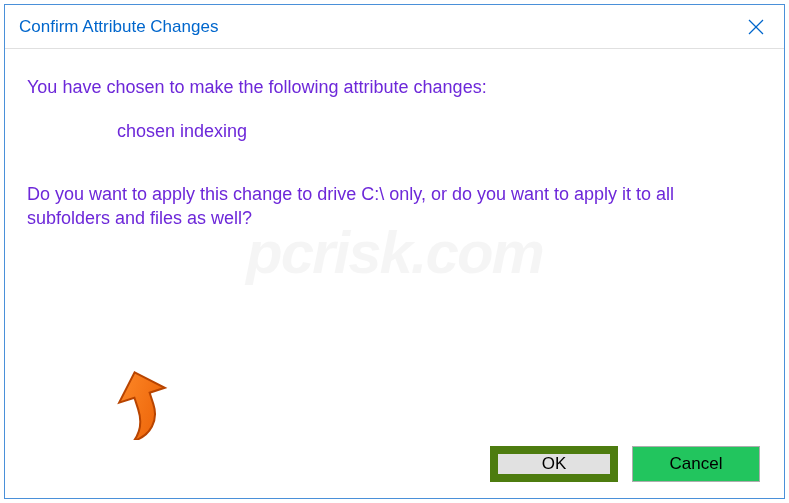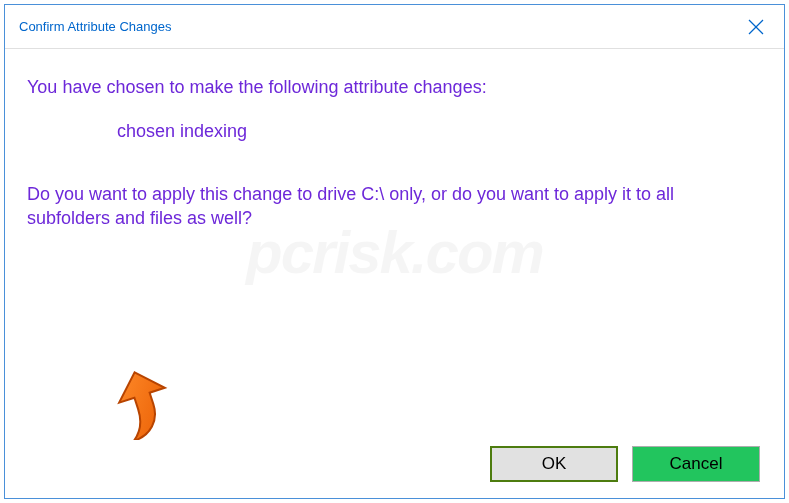--- a/index.html
+++ b/index.html
@@ -36,21 +36,21 @@
       height: 44px;
       background: #fff;
       border-bottom: 1px solid #e0e0e0;
       display: flex;
       align-items: center;
       justify-content: space-between;
       padding-left: 14px;
     }
     .title {
       color: #0066cc;
-      font-size: 13px;
+      font-size: 17px;
       font-weight: 400;
     }
     .close-btn {
       width: 56px;
       height: 44px;
       display: flex;
       align-items: center;
       justify-content: center;
       color: #0066cc;
       cursor: pointer;
@@ -121,21 +121,21 @@
       font-size: 17px;
       font-family: inherit;
       background: #22c55e;
       border: 1px solid #adadad;
       cursor: pointer;
       display: flex;
       align-items: center;
       justify-content: center;
     }
     .btn.primary {
-      border: 2px solid #4d7c0f;
+      border: 8px solid #4d7c0f;
       background: #e1e1e1;
     }
     .arrow-pointer {
       position: absolute;
       left: 106px;
       top: 365px;
       width: 60px;
       height: 70px;
       pointer-events: none;
       z-index: 10;

